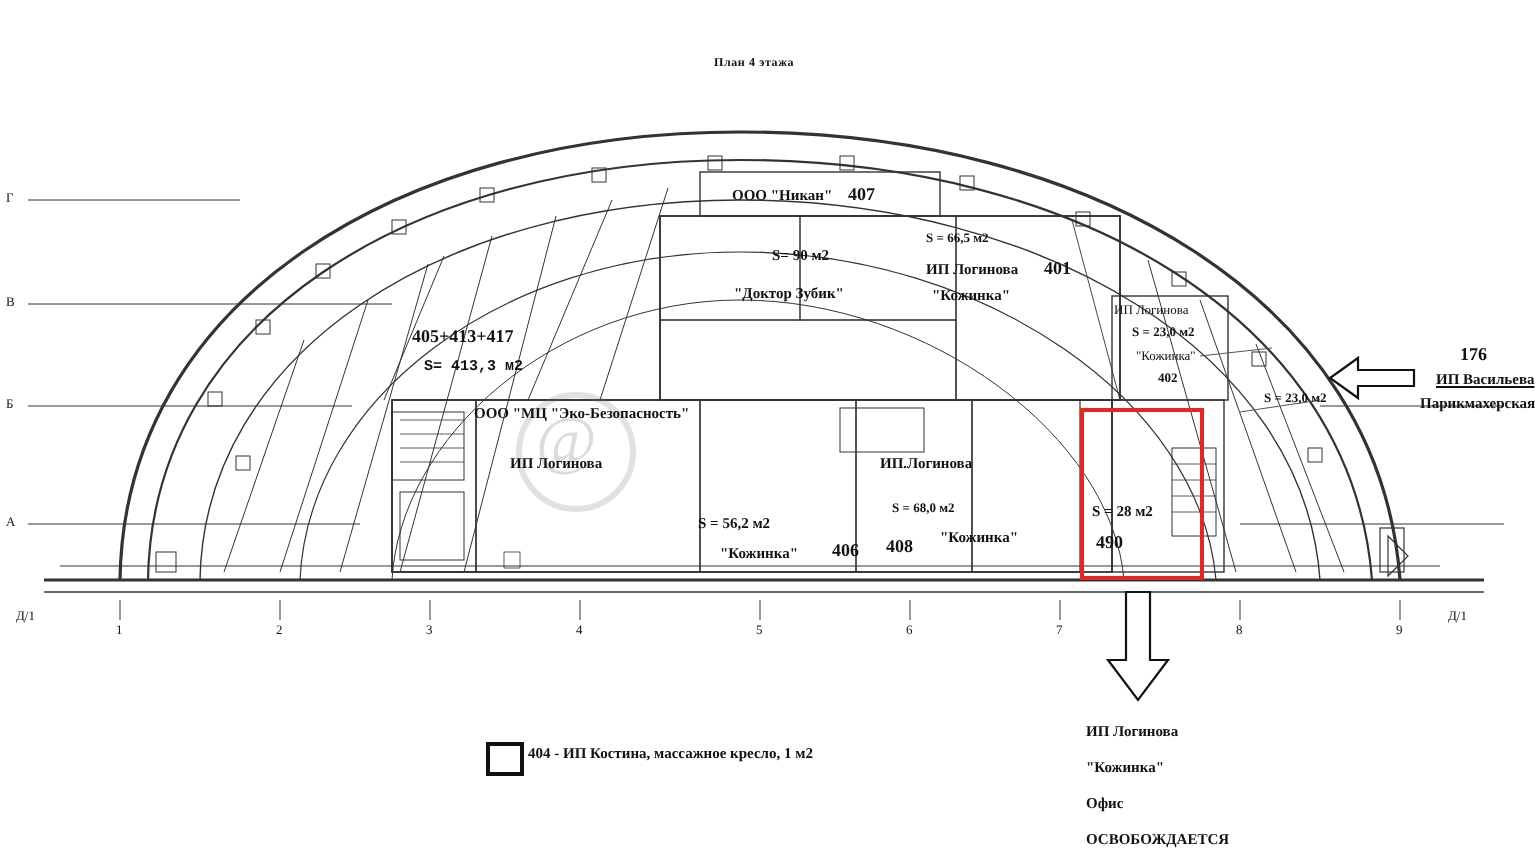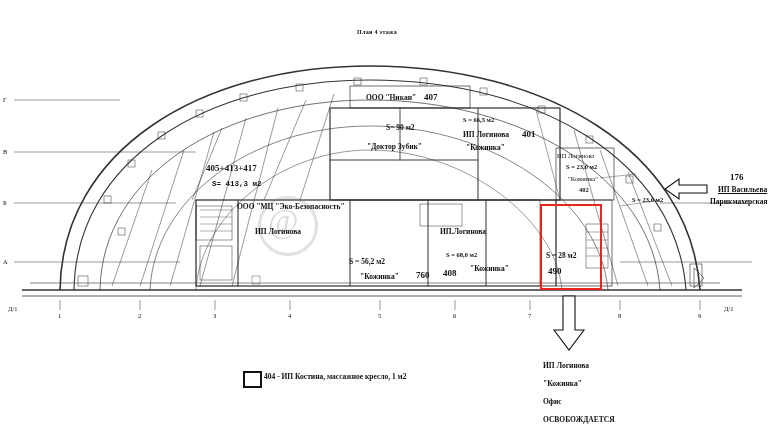--- a/index.html
+++ b/index.html
@@ -227,21 +227,21 @@
   <div class="lbl md bold" style="left:466px; top:144px;">"Кожинка"</div>
 
   <div class="lbl lg bold" style="left:206px; top:163px;">405+413+417</div>
   <div class="lbl md bold" style="left:212px; top:180px;font-family:Liberation Mono, monospace;">S= 413,3 м2</div>
 
   <div class="lbl md bold" style="left:237px; top:203px;">ООО "МЦ "Эко-Безопасность"</div>
 
   <div class="lbl md bold" style="left:255px; top:228px;">ИП Логинова</div>
   <div class="lbl md bold" style="left:349px; top:258px;">S = 56,2 м2</div>
   <div class="lbl md bold" style="left:360px; top:273px;">"Кожинка"</div>
-  <div class="lbl lg bold" style="left:416px; top:270px;">760</div>
+  <div class="lbl lg bold" style="left:416px; top:270px;">406</div>
 
   <div class="lbl md bold" style="left:440px; top:228px;">ИП.Логинова</div>
   <div class="lbl sm bold" style="left:446px; top:251px;">S = 68,0 м2</div>
   <div class="lbl md bold" style="left:470px; top:265px;">"Кожинка"</div>
   <div class="lbl lg bold" style="left:443px; top:268px;">408</div>
 
   <div class="lbl sm" style="left:557px; top:152px;">ИП Логинова</div>
   <div class="lbl sm bold" style="left:566px; top:163px;">S = 23,0 м2</div>
   <div class="lbl sm" style="left:568px; top:175px;">"Кожинка"</div>
   <div class="lbl sm bold" style="left:579px; top:186px;">402</div>

